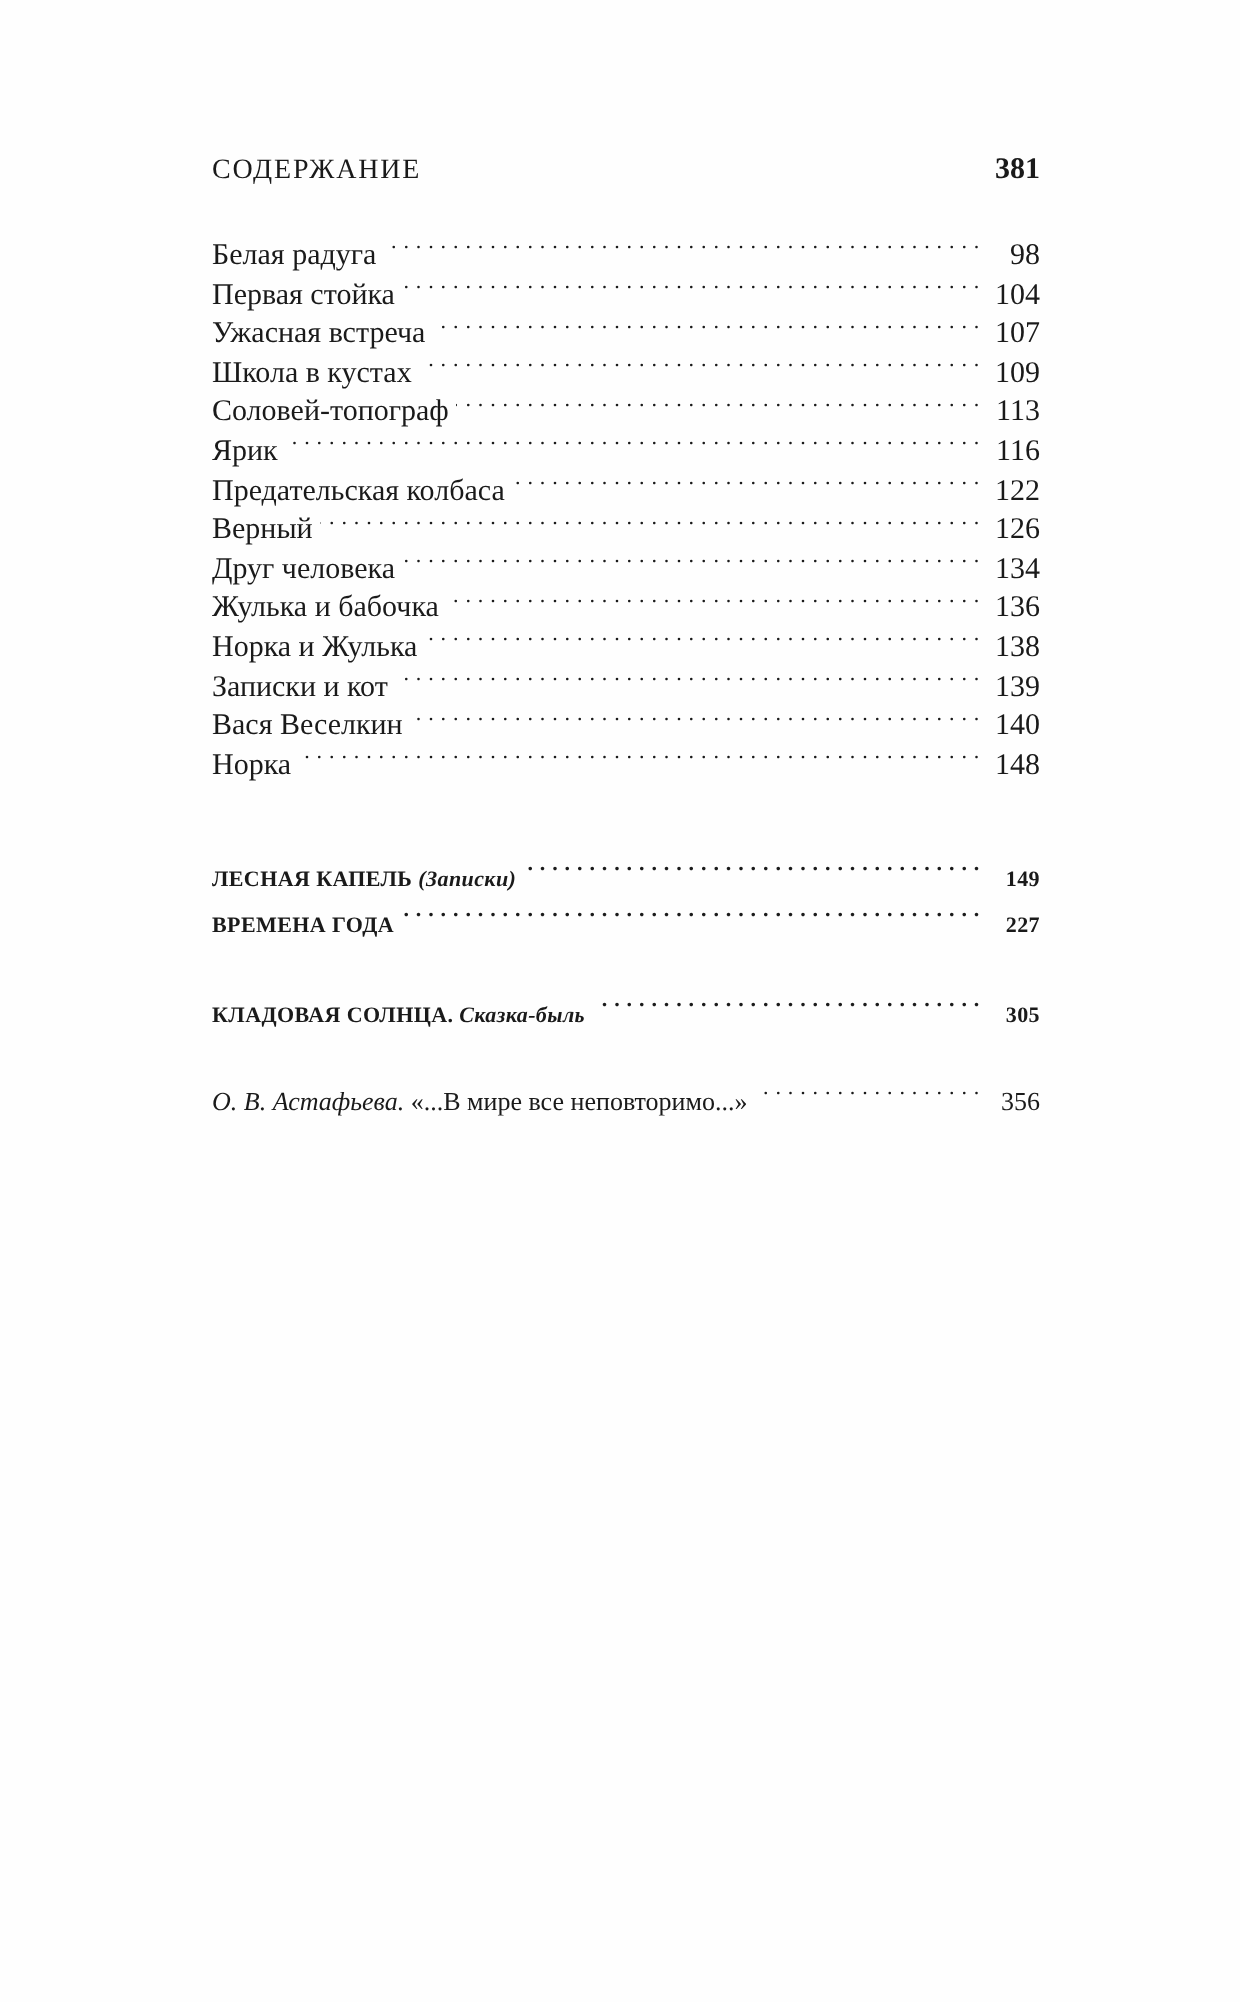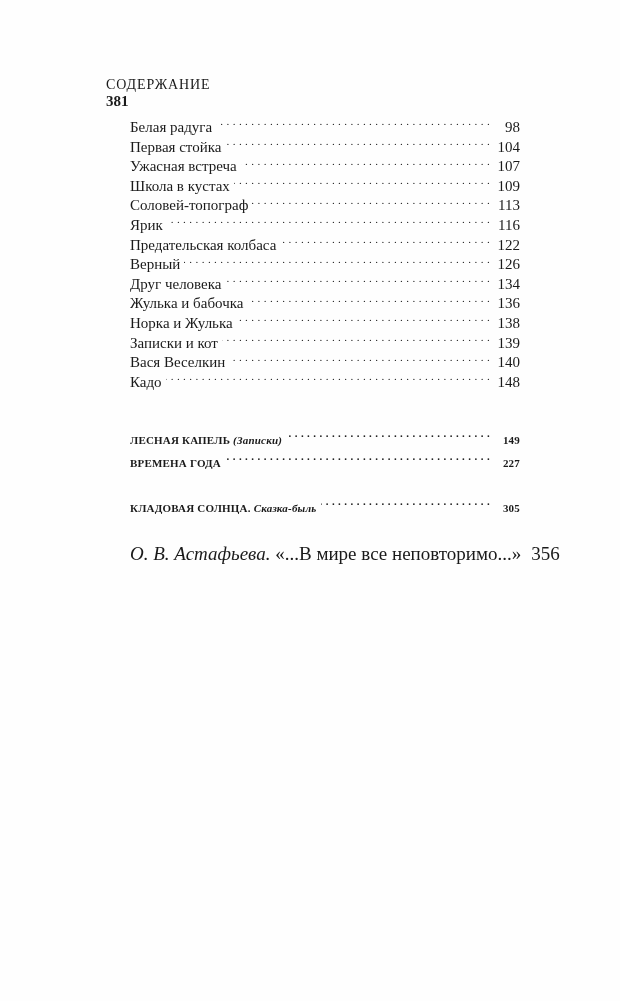--- a/index.html
+++ b/index.html
@@ -24,40 +24,38 @@
     .running-head {
       position: absolute;
       left: 106px;
       top: 77px;
       width: 414px;
       display: flex;
       justify-content: space-between;
       align-items: baseline;
       font-size: 14px;
       letter-spacing: 0.9px;
-      flex-direction: column;
     }
     .running-head .folio {
       letter-spacing: 0;
       font-size: 15px;
       font-weight: bold;
     }
     .toc {
       position: absolute;
       left: 106px;
       width: 414px;
     }
     .toc-row {
       display: flex;
       align-items: baseline;
       font-size: 15px;
       line-height: 19.6px;
       height: 19.6px;
       white-space: nowrap;
-      margin-left: 24px;
     }
     .toc-row .title {
       flex: 0 0 auto;
       padding-right: 4px;
     }
     .toc-row .title i {
       font-style: italic;
     }
     .toc-row .leader {
       flex: 1 1 auto;
@@ -79,21 +77,21 @@
       padding-left: 6px;
       text-align: right;
       min-width: 24px;
     }
     .toc-row.section {
       font-size: 11px;
       letter-spacing: 0.2px;
       font-weight: bold;
     }
     .toc-row.afterword {
-      font-size: 19px;
+      font-size: 13px;
     }
   </style>
 </head>
 <body>
 
 <div class="page">
 
   <div class="running-head">
     <span>СОДЕРЖАНИЕ</span>
     <span class="folio">381</span>
@@ -159,21 +157,21 @@
       <span class="title">Записки и кот</span>
       <span class="leader"></span>
       <span class="page-num">139</span>
     </div>
     <div class="toc-row">
       <span class="title">Вася Веселкин</span>
       <span class="leader"></span>
       <span class="page-num">140</span>
     </div>
     <div class="toc-row">
-      <span class="title">Кадо</span>
+      <span class="title">Норка</span>
       <span class="leader"></span>
       <span class="page-num">148</span>
     </div>
   </div>
 
   <div class="toc" style="top:431px;">
     <div class="toc-row section">
       <span class="title"><span>ЛЕСНАЯ КАПЕЛЬ</span> <i>(Записки)</i></span>
       <span class="leader"></span>
       <span class="page-num">149</span>

